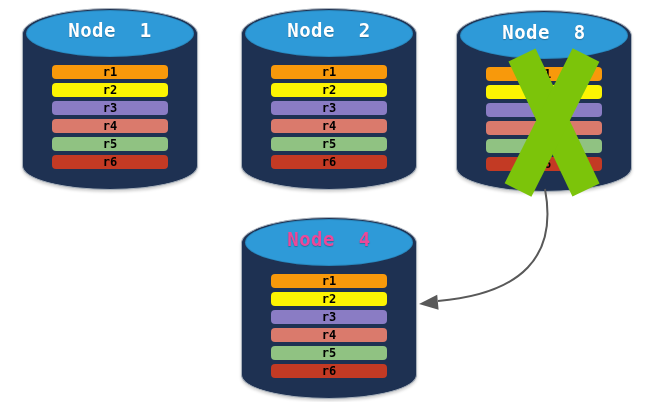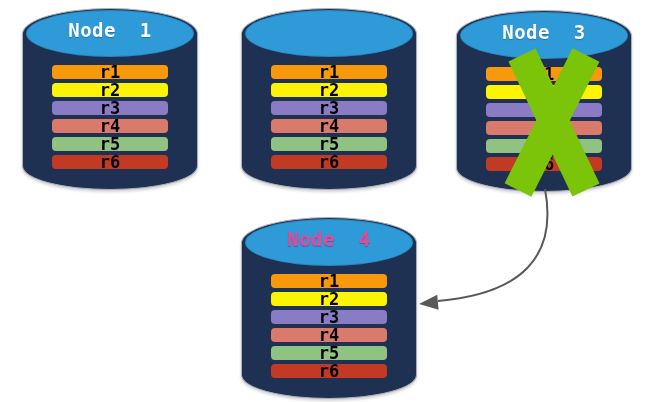--- a/index.html
+++ b/index.html
@@ -48,21 +48,21 @@
   .records {
     position:absolute; left:30px; right:30px; top:57px;
     display:flex; flex-direction:column; gap:4px;
   }
   .record {
     height:14px;
     border-radius:4px;
     display:flex; align-items:center; justify-content:center;
     font-family:"DejaVu Sans Mono", monospace;
     font-weight:bold;
-    font-size:17px;
+    font-size:12px;
     line-height:14px;
   }
 
   .overlay {
     position:absolute; left:0; top:0;
     pointer-events:none;
   }
 </style>
 </head>
 <body>
@@ -79,34 +79,35 @@
       <div class="record" style="background-color: rgb(138, 124, 196); color: rgb(0, 0, 0);">r3</div>
       <div class="record" style="background-color: rgb(218, 122, 108); color: rgb(0, 0, 0);">r4</div>
       <div class="record" style="background-color: rgb(144, 194, 130); color: rgb(0, 0, 0);">r5</div>
       <div class="record" style="background-color: rgb(195, 58, 36); color: rgb(0, 0, 0);">r6</div>
     </div>
   </div>
 
   <div class="node n2">
     <div class="shell" style="background-color: rgb(30, 49, 82); border-color: rgb(169, 178, 188);"></div>
     <div class="lid" style="background-color: rgb(46, 154, 216);"></div>
+    <div class="title" style="color: rgb(255, 255, 255);">Node  2</div>
     <div class="records">
       <div class="record" style="background-color: rgb(248, 153, 11); color: rgb(0, 0, 0);">r1</div>
       <div class="record" style="background-color: rgb(252, 244, 2); color: rgb(0, 0, 0);">r2</div>
       <div class="record" style="background-color: rgb(138, 124, 196); color: rgb(0, 0, 0);">r3</div>
       <div class="record" style="background-color: rgb(218, 122, 108); color: rgb(0, 0, 0);">r4</div>
       <div class="record" style="background-color: rgb(144, 194, 130); color: rgb(0, 0, 0);">r5</div>
       <div class="record" style="background-color: rgb(195, 58, 36); color: rgb(0, 0, 0);">r6</div>
     </div>
   </div>
 
   <div class="node n3">
     <div class="shell" style="background-color: rgb(30, 49, 82); border-color: rgb(169, 178, 188);"></div>
     <div class="lid" style="background-color: rgb(46, 154, 216);"></div>
-    <div class="title" style="color: rgb(255, 255, 255);">Node  3</div>
+    <div class="title" style="color: rgb(255, 255, 255);">Node  8</div>
     <div class="records">
       <div class="record" style="background-color: rgb(248, 153, 11); color: rgb(0, 0, 0);">r1</div>
       <div class="record" style="background-color: rgb(252, 244, 2); color: rgb(0, 0, 0);">r2</div>
       <div class="record" style="background-color: rgb(138, 124, 196); color: rgb(0, 0, 0);">r3</div>
       <div class="record" style="background-color: rgb(218, 122, 108); color: rgb(0, 0, 0);">r4</div>
       <div class="record" style="background-color: rgb(144, 194, 130); color: rgb(0, 0, 0);">r5</div>
       <div class="record" style="background-color: rgb(195, 58, 36); color: rgb(0, 0, 0);">r6</div>
     </div>
   </div>
 

